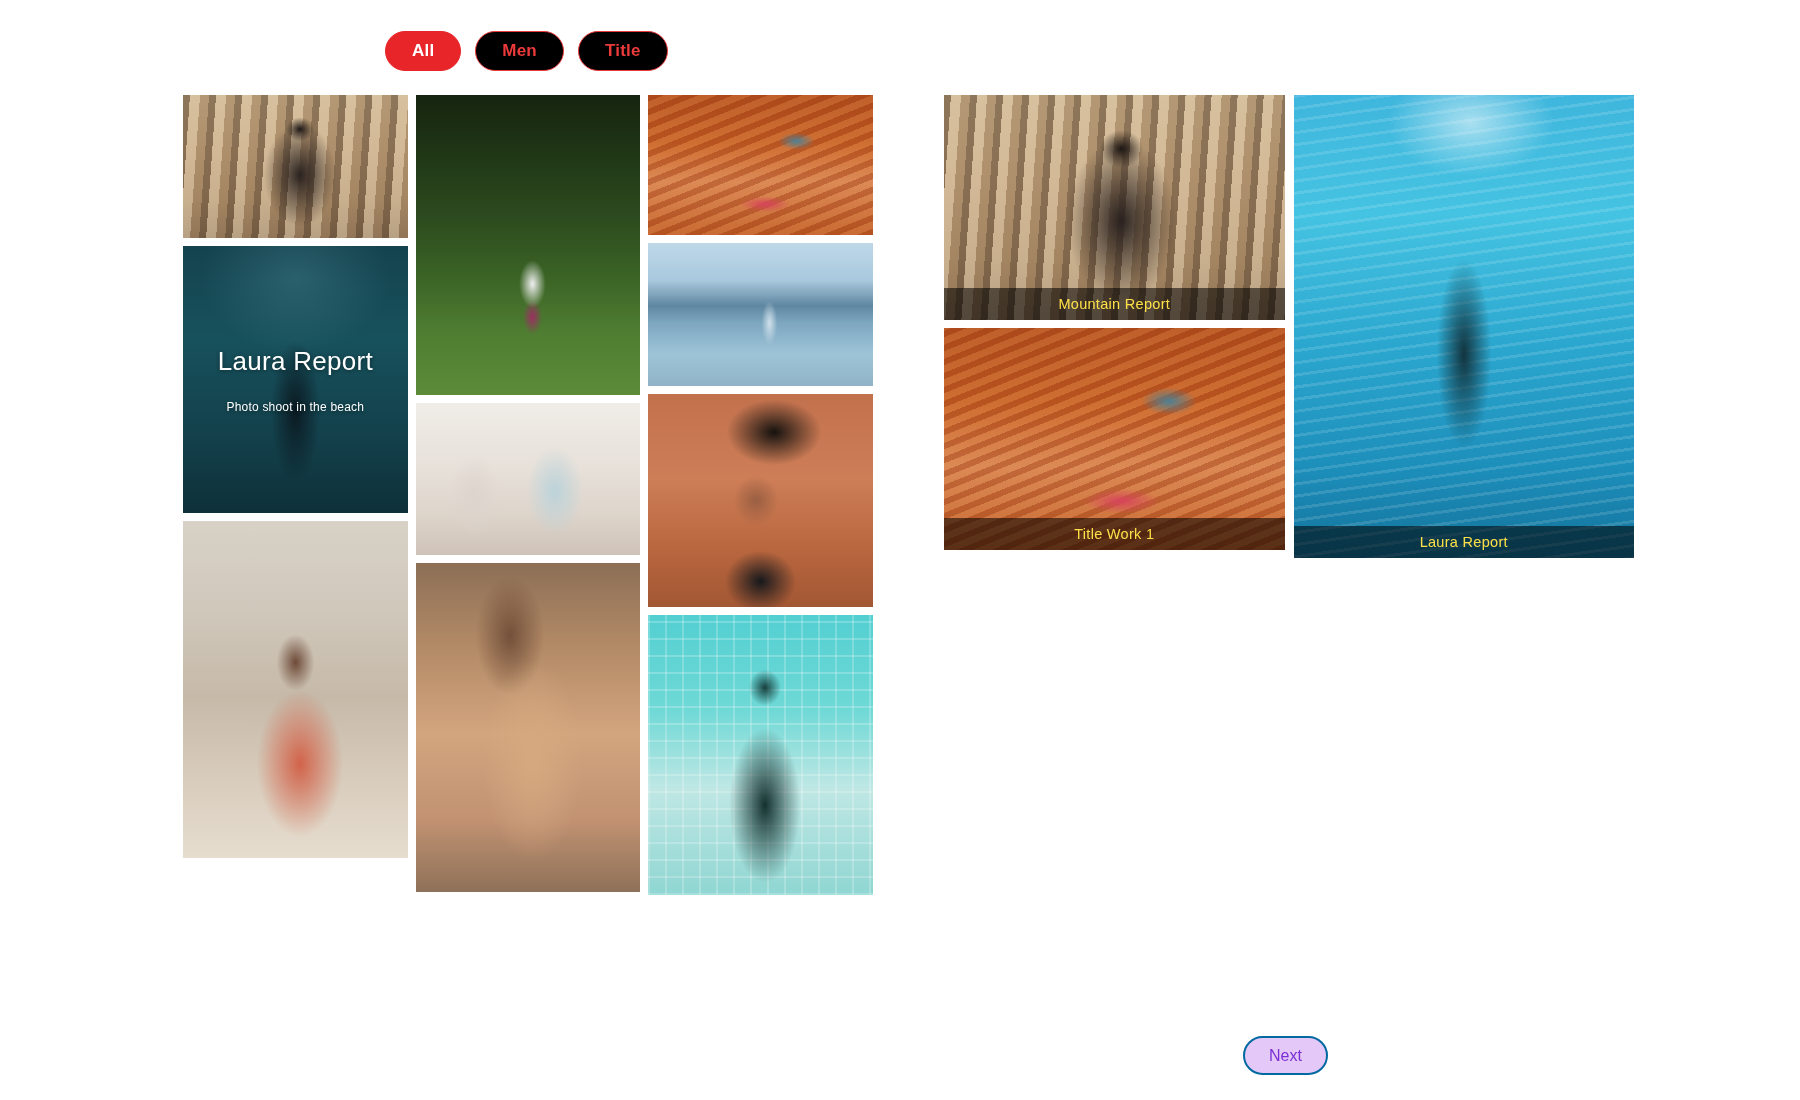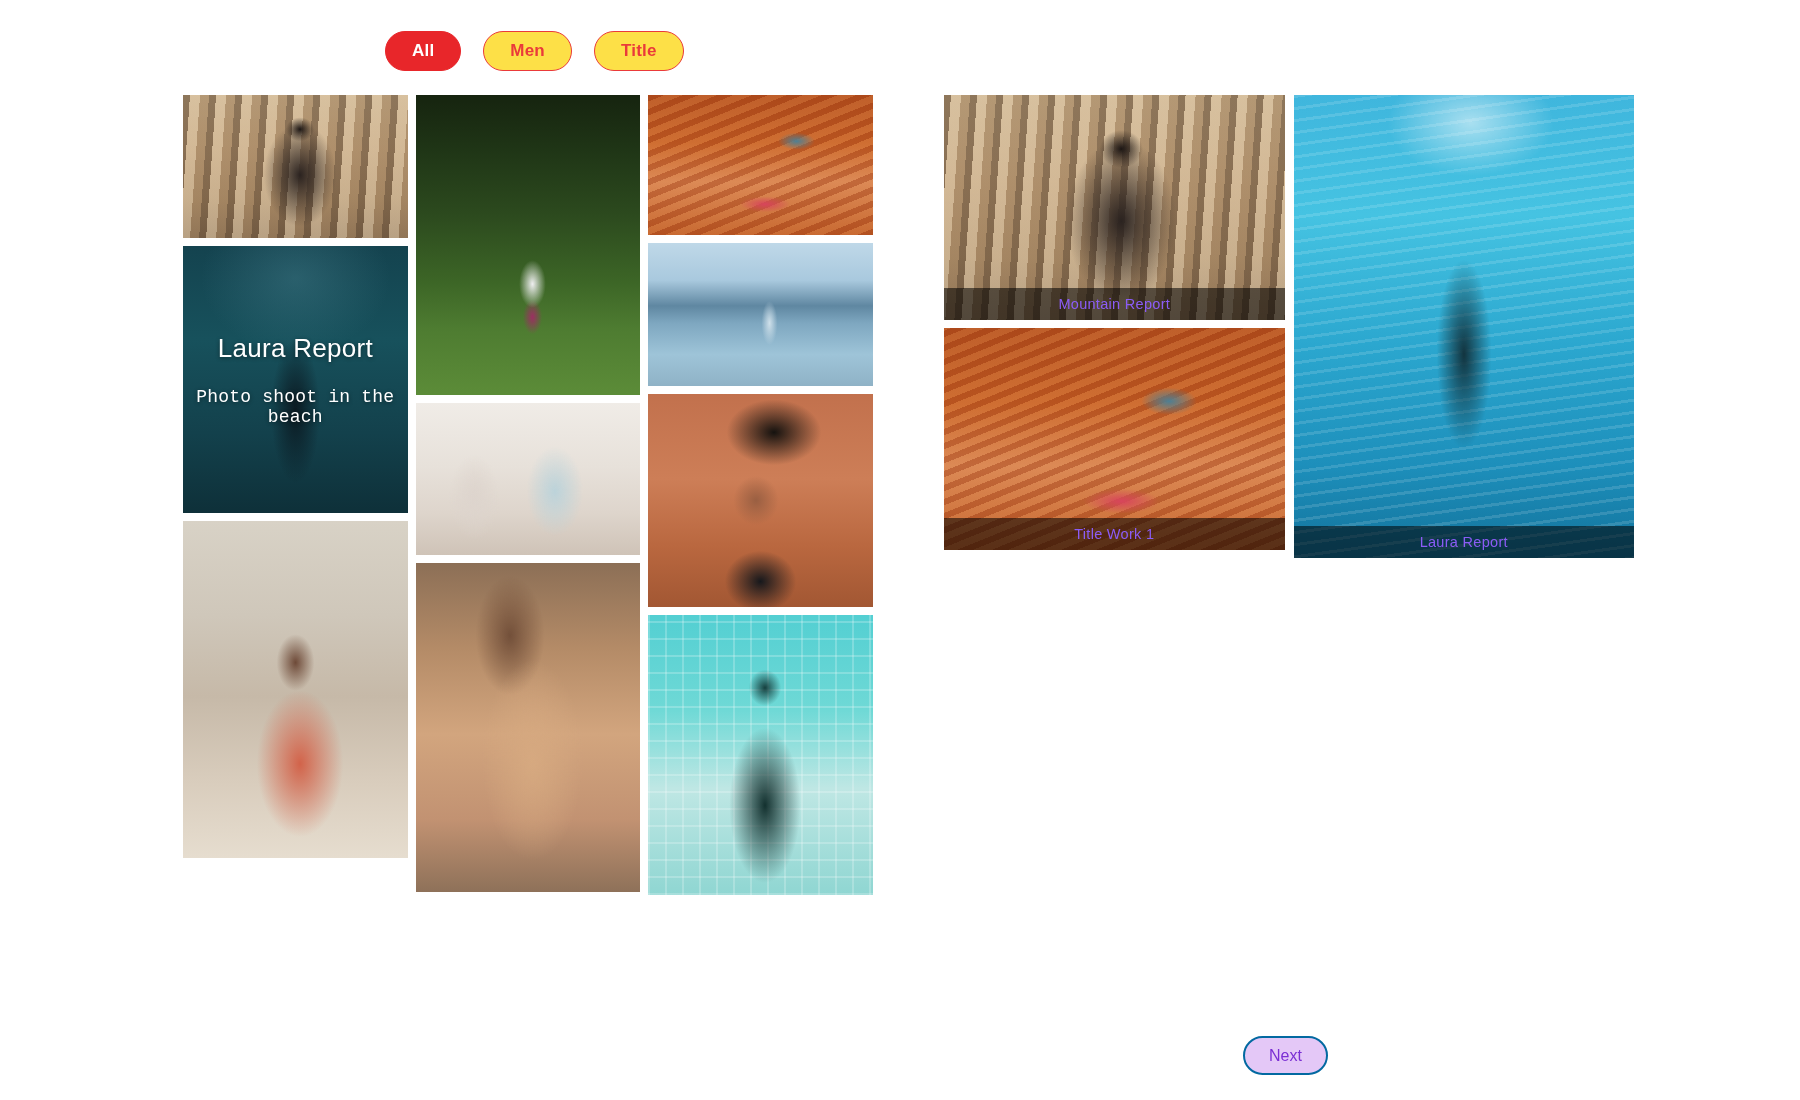--- a/index.html
+++ b/index.html
@@ -9,32 +9,32 @@
     font-family: "Liberation Sans", sans-serif;
     overflow: hidden;
   }
   .page { position: relative; width: 1800px; height: 1100px; }
 
   
   .filter-bar {
     position: absolute;
     left: 385px; top: 31px;
     display: flex;
-    gap: 22px;
+    gap: 14px;
     align-items: center;
   }
   .filter-btn {
     font-family: "Liberation Sans", sans-serif;
     font-size: 17px;
     font-weight: 700;
     letter-spacing: 0.2px;
     padding: 9px 26px;
     border-radius: 999px;
     border: 1.5px solid #ea3a3a;
-    background: #fde047;
+    background: #000000;
     color: #ea3a3a;
     cursor: pointer;
     line-height: 1.2;
     white-space: nowrap;
   }
   .filter-btn.active {
     background: #e8262a;
     border-color: #e8262a;
     color: #ffffff;
   }
@@ -68,21 +68,21 @@
     width: 100%;
     display: block;
   }
 
   
   .cap-bar {
     position: absolute;
     left: 0; right: 0; bottom: 0;
     height: 32px;
     background: rgba(0,0,0,0.55);
-    color: #8b5cf6;
+    color: #fde047;
     font-size: 14.5px;
     display: flex;
     align-items: center;
     justify-content: center;
     letter-spacing: 0.3px;
   }
 
   
   .overlay-center {
     position: absolute;
@@ -94,25 +94,24 @@
     padding: 0 10px;
   }
   .overlay-center .ttl {
     font-size: 26px;
     font-weight: 400;
     letter-spacing: 0.3px;
     text-shadow: 0 1px 4px rgba(0,0,0,.45);
   }
   .overlay-center .sub {
     margin-top: 23px;
-    font-size: 18px;
+    font-size: 12px;
     font-weight: 400;
     letter-spacing: 0.2px;
     text-shadow: 0 1px 4px rgba(0,0,0,.45);
-    font-family: Liberation Mono, monospace;
   }
 
   
   .next-btn {
     position: absolute;
     left: 1243px; top: 1036px;
     font-family: "Liberation Sans", sans-serif;
     font-size: 16px;
     color: #7b2fd4;
     background: #e4c8f7;

